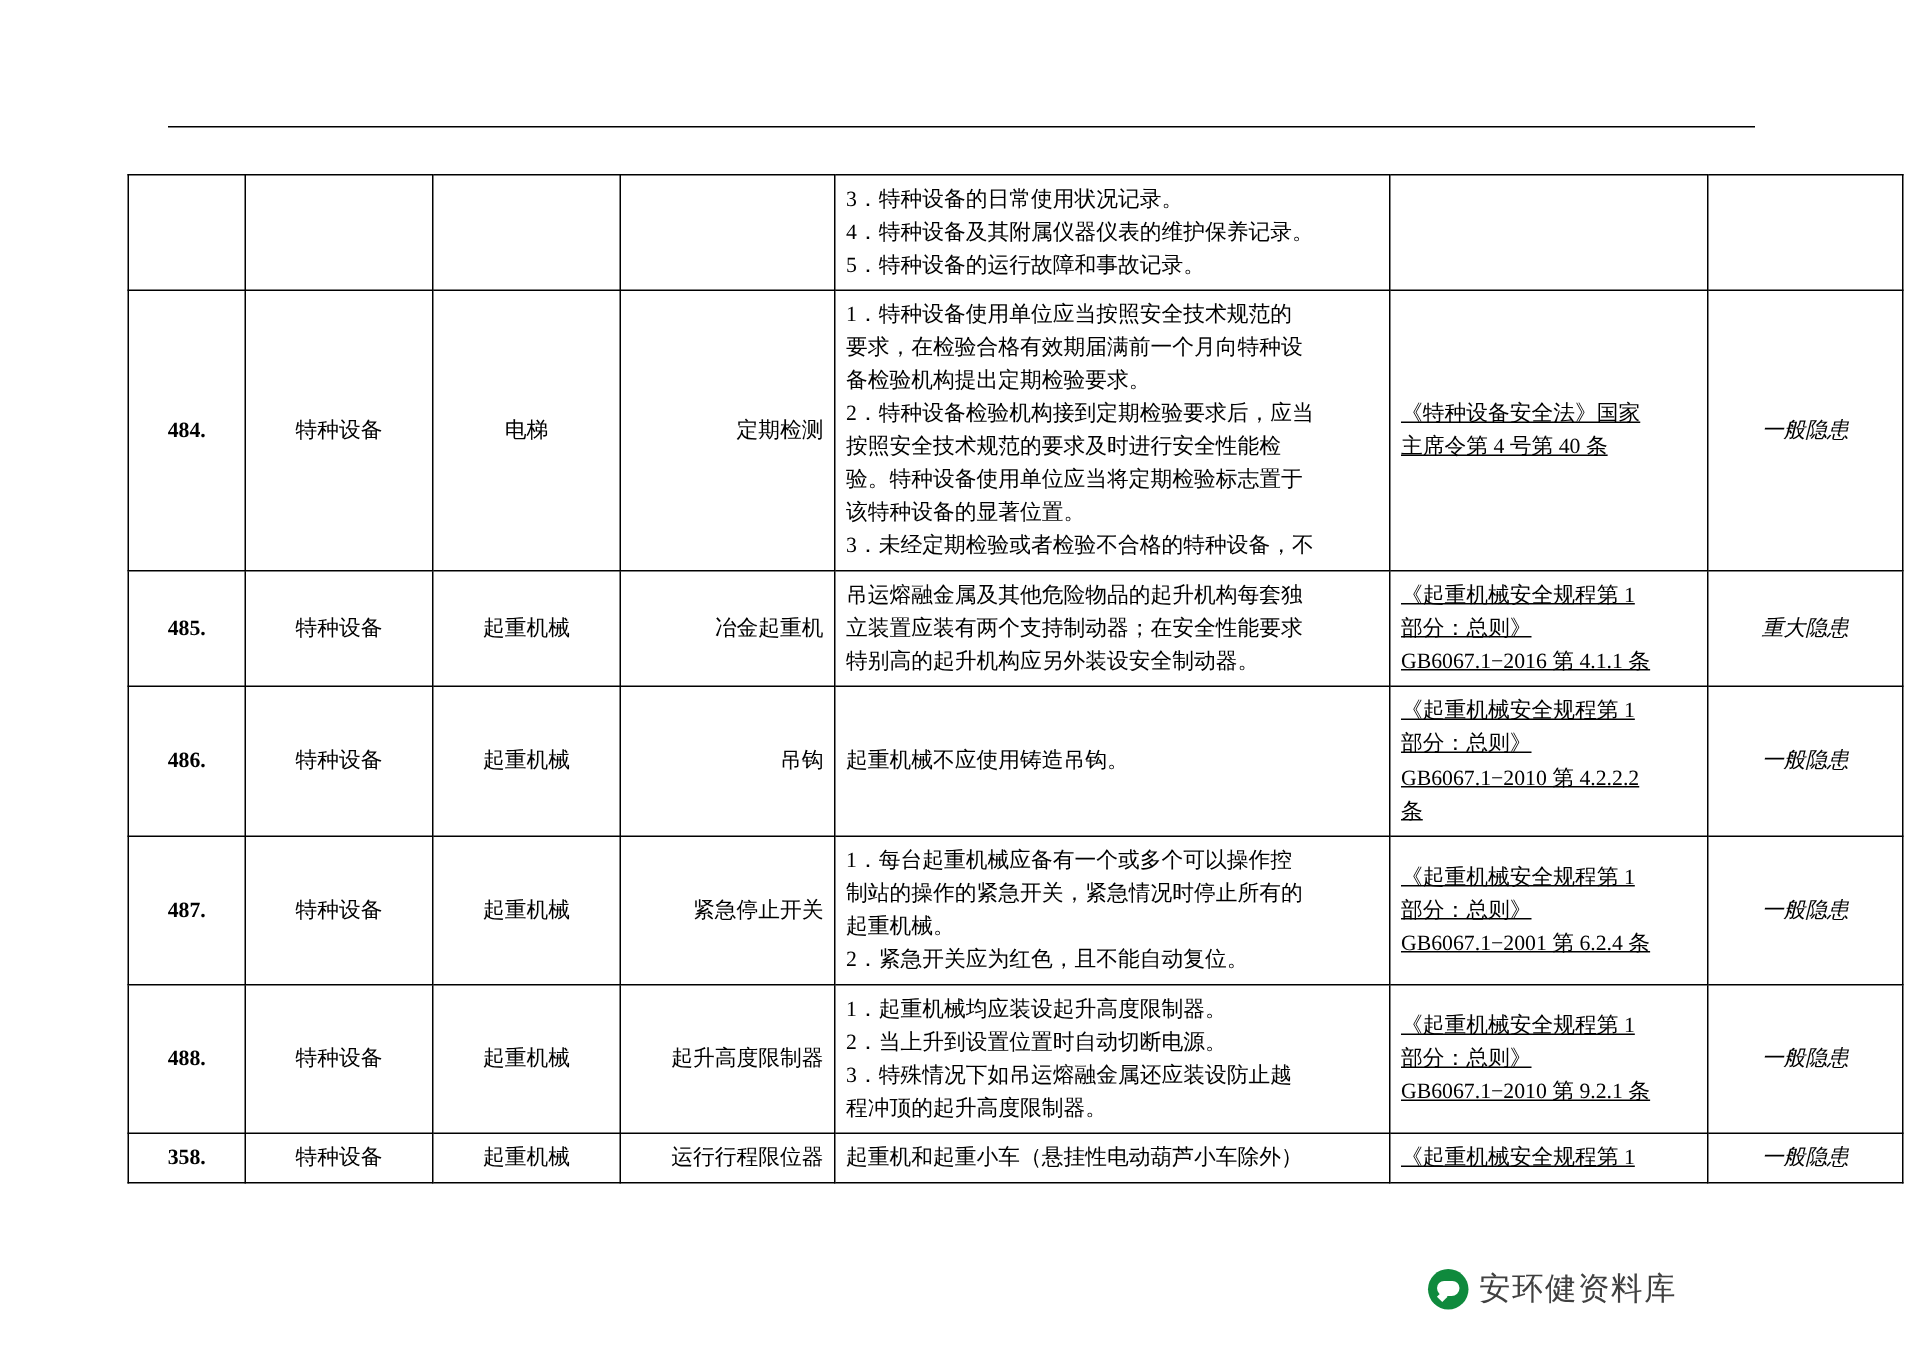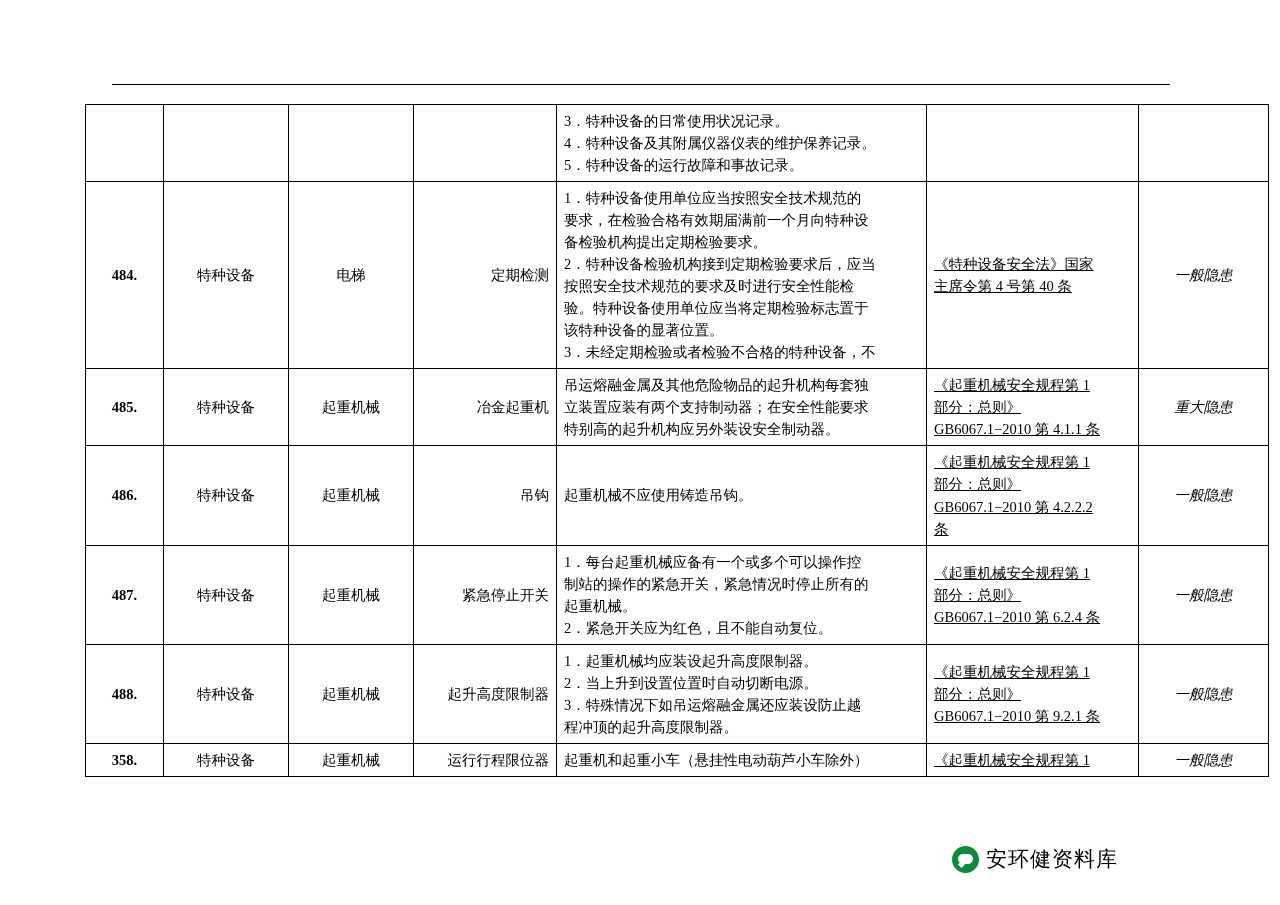--- a/index.html
+++ b/index.html
@@ -25,21 +25,21 @@
     position: absolute;
     left: 112px;
     top: 84px;
     width: 1058px;
     height: 1px;
     background: #000000;
   }
   .doc-table {
     position: absolute;
     left: 85px;
-    top: 104px;
+    top: 116px;
     width: 1104px;
     border-collapse: collapse;
     table-layout: fixed;
   }
   .doc-table td {
     border: 1px solid #000000;
     vertical-align: middle;
     padding: 5px 7px;
     font-size: 14.5px;
     line-height: 1.52;
@@ -94,21 +94,21 @@
     content: "";
     position: absolute;
     left: 7px; top: 16px;
     width: 5px; height: 5px;
     background: #ffffff;
     transform: rotate(45deg);
   }
   .wm-text {
     font-family: "Liberation Sans", "DejaVu Sans", sans-serif;
     font-size: 21px;
-    color: #000000;
+    color: #404040;
     letter-spacing: 1px;
     white-space: nowrap;
   }
 </style>
 </head>
 <body>
 
 <div class="page">
 
   <div class="top-rule"></div>
@@ -169,21 +169,21 @@
           <ul class="desc-list">
             <li>吊运熔融金属及其他危险物品的起升机构每套独</li>
             <li>立装置应装有两个支持制动器；在安全性能要求</li>
             <li>特别高的起升机构应另外装设安全制动器。</li>
           </ul>
         </td>
         <td class="c-ref">
           <div class="ref-lines">
             <div>《起重机械安全规程第 1</div>
             <div>部分：总则》</div>
-            <div>GB6067.1−2010 第 4.1.1 条</div>
+            <div>GB6067.1−2016 第 4.1.1 条</div>
           </div>
         </td>
         <td class="c-level">重大隐患</td>
       </tr>
 
       <tr>
         <td class="c-no">486.</td>
         <td class="c-cat">特种设备</td>
         <td class="c-sub">起重机械</td>
         <td class="c-item">吊钩</td>
@@ -213,21 +213,21 @@
             <li>1．每台起重机械应备有一个或多个可以操作控</li>
             <li>制站的操作的紧急开关，紧急情况时停止所有的</li>
             <li>起重机械。</li>
             <li>2．紧急开关应为红色，且不能自动复位。</li>
           </ul>
         </td>
         <td class="c-ref">
           <div class="ref-lines">
             <div>《起重机械安全规程第 1</div>
             <div>部分：总则》</div>
-            <div>GB6067.1−2010 第 6.2.4 条</div>
+            <div>GB6067.1−2001 第 6.2.4 条</div>
           </div>
         </td>
         <td class="c-level">一般隐患</td>
       </tr>
 
       <tr>
         <td class="c-no">488.</td>
         <td class="c-cat">特种设备</td>
         <td class="c-sub">起重机械</td>
         <td class="c-item">起升高度限制器</td>

